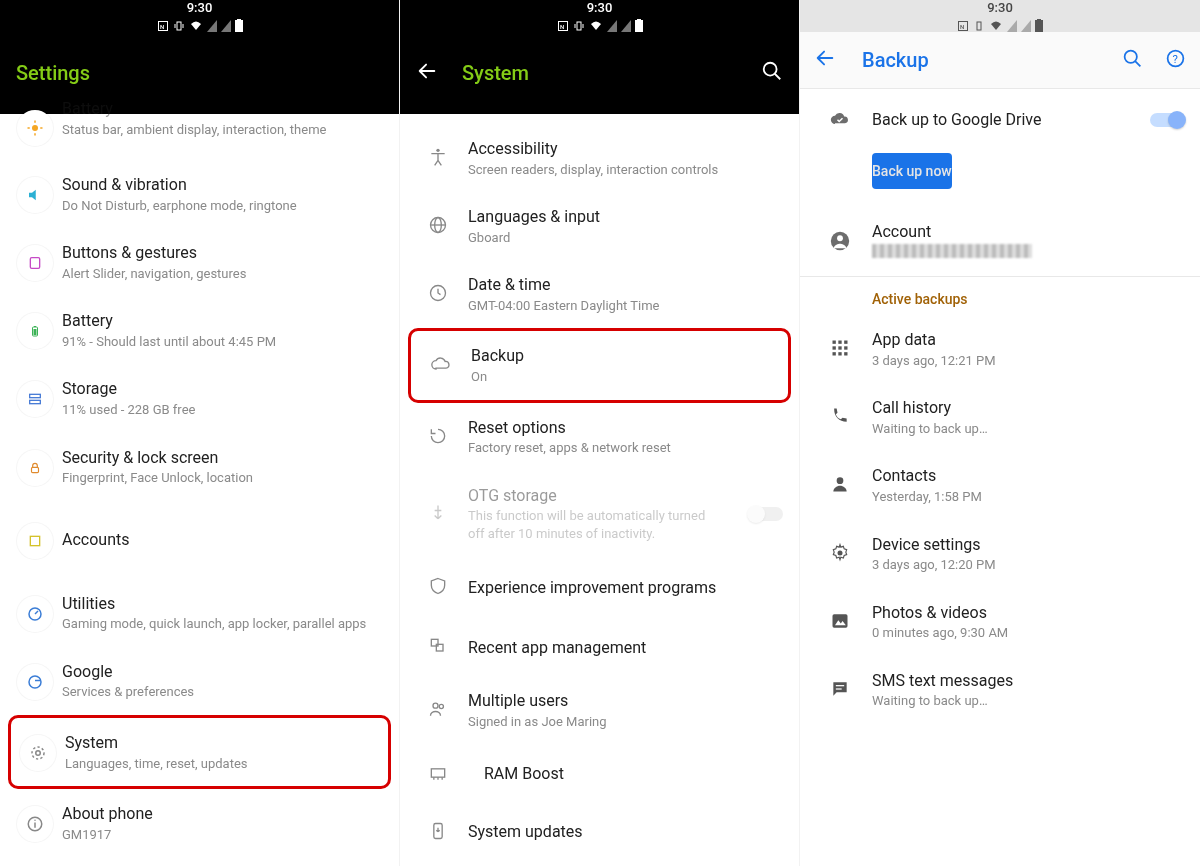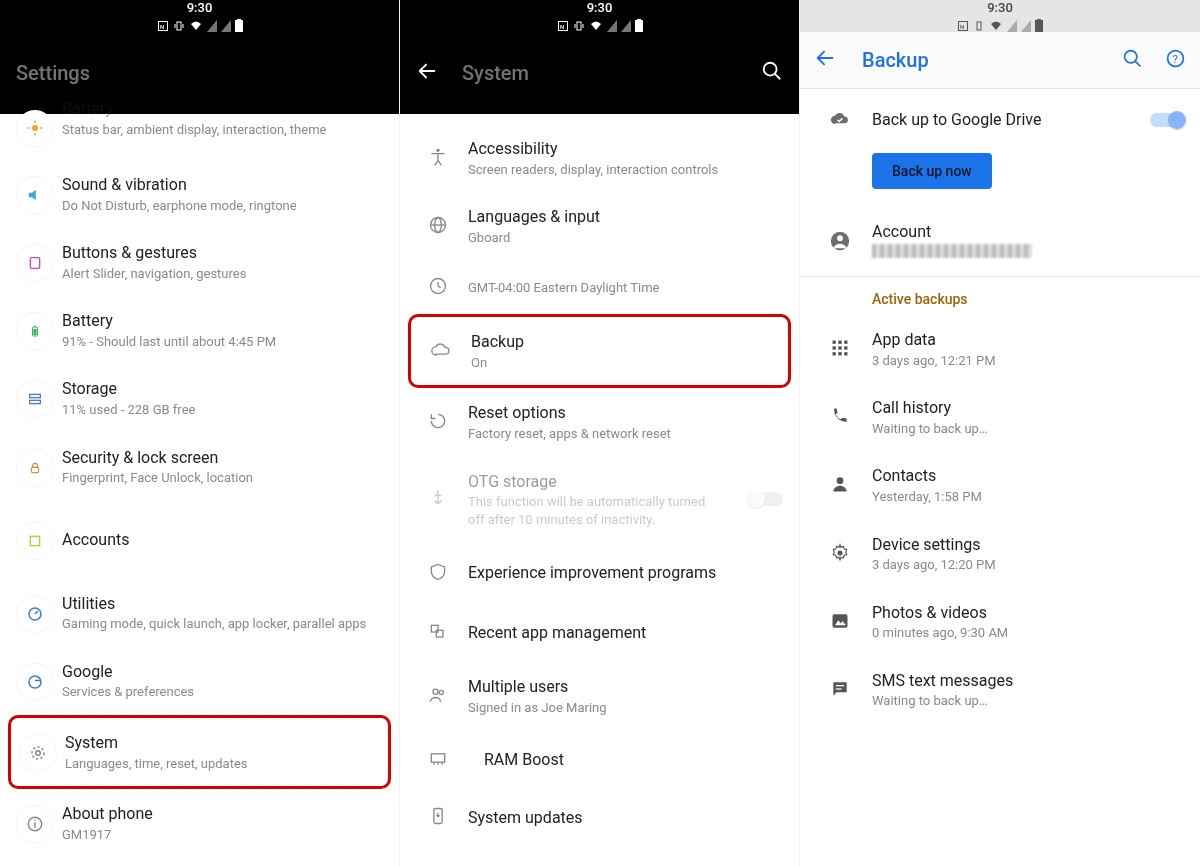--- a/index.html
+++ b/index.html
@@ -3,21 +3,21 @@
 <meta charset="utf-8">
 <style>
   *{box-sizing:border-box;margin:0;padding:0;font-family:Roboto,"Segoe UI",Arial,sans-serif;}
   body{background:#fff;width:1200px;height:866px;overflow:hidden;display:flex;}
   .phone{width:400px;height:866px;position:relative;overflow:hidden;background:#fff;border-right:1px solid rgba(0,0,0,0.05);}
   .sb{height:32px;display:flex;align-items:center;justify-content:space-between;padding:0 10px;font-size:13px;font-weight:500;flex-direction:column;}
   .sb .icons{display:flex;gap:4px;align-items:center;font-size:13px;}
   .dark .sb{background:#000;color:#fff;}
   .light .sb{background:#e5e5e5;color:#3a3a3a;}
   .hdr{display:flex;align-items:center;padding:0 16px;}
-  .dark .hdr{background:#000;color:#737373;height:82px;}
+  .dark .hdr{background:#000;color:#84cc16;height:82px;}
   .hdr .title{font-size:20px;font-weight:500;}
   .hdr .srch{margin-left:auto;}
   .hdr .back{margin-right:24px;}
   .row{display:flex;align-items:center;padding:14px 16px 14px 8px;}
   .row .icw{width:54px;display:flex;justify-content:center;align-items:flex-start;padding-top:2px;}
   .row .icw .ci{width:36px;height:36px;border-radius:50%;background:#fff;box-shadow:0 0 0 1px rgba(0,0,0,0.04);display:flex;align-items:center;justify-content:center;}
   .row .txt{flex:1;min-width:0;}
   .row .ttl{font-size:16px;color:#212121;line-height:1.35;}
   .row .sub{font-size:13px;color:#8a8a8a;line-height:1.35;margin-top:1px;}
   .hl{border:3px solid #d60000;border-radius:10px;margin:0 8px;}
@@ -30,21 +30,21 @@
   .toggle:before{content:"";width:18px;height:18px;border-radius:50%;background:#f1f1f1;position:absolute;top:-2px;left:-2px;box-shadow:0 1px 2px rgba(0,0,0,.3);}
   .toggle.on{background:#a0c8ff;}
   .toggle.on:before{background:#3a82f7;left:auto;right:-2px;}
 
   
   .p3 .sb{background:#e5e5e5;color:#454545;}
   .p3 .hdr3{height:57px;background:#fafafa;display:flex;align-items:center;padding:0 14px;border-bottom:1px solid #e8e8e8;}
   .p3 .hdr3 .title{color:#1a73e8;font-size:20px;font-weight:500;margin-left:26px;}
   .p3 .hdr3 .sp{margin-left:auto;display:flex;gap:22px;}
   .p3 .row .icw{width:64px;}
-  .btn{background:#1a73e8;color:#0f172a;font-size:14px;font-weight:500;border:none;border-radius:4px;padding:10px 20px;margin-left:72px;margin-top:6px;margin-bottom:18px;}
+  .btn{background:#1a73e8;color:#e5e5e5;font-size:14px;font-weight:500;border:none;border-radius:4px;padding:10px 0;margin-left:72px;margin-top:6px;margin-bottom:18px;}
   .sect{color:#a16207;font-size:14px;font-weight:500;padding:14px 16px 8px 72px;}
   .divider{height:1px;background:#e8e8e8;margin:0;}
   .censor{display:inline-block;height:14px;width:160px;background:repeating-linear-gradient(90deg,#bbb 0 4px,#ddd 4px 8px);filter:blur(1px);}
   .faded{opacity:.45;}
 </style>
 </head>
 <body>
 
 <div class="phone dark p1">
   <div class="sb">
@@ -307,20 +307,21 @@
         </div>
     </div>
     <div class="row">
       <div class="icw">
           <span class="fi"><svg width="20" height="20" viewBox="0 0 24 24">
               <circle cx="12" cy="12" r="9" stroke="#888" stroke-width="1.6" fill="none"></circle>
               <path d="M12 7v5l3 2" stroke="#888" stroke-width="1.6" fill="none"></path>
             </svg></span>
         </div>
       <div class="txt">
+          <div class="ttl">Date &amp; time</div>
           <div class="sub">GMT-04:00 Eastern Daylight Time</div>
         </div>
     </div>
     <div class="hl">
       <div class="row">
         <div class="icw">
             <span class="fi"><svg width="22" height="20" viewBox="0 0 24 24">
                 <path d="M6 18a5 5 0 010-10 6 6 0 0111 1 4 4 0 011 8H6z" stroke="#888" stroke-width="1.6" fill="none"></path>
               </svg></span>
           </div>

